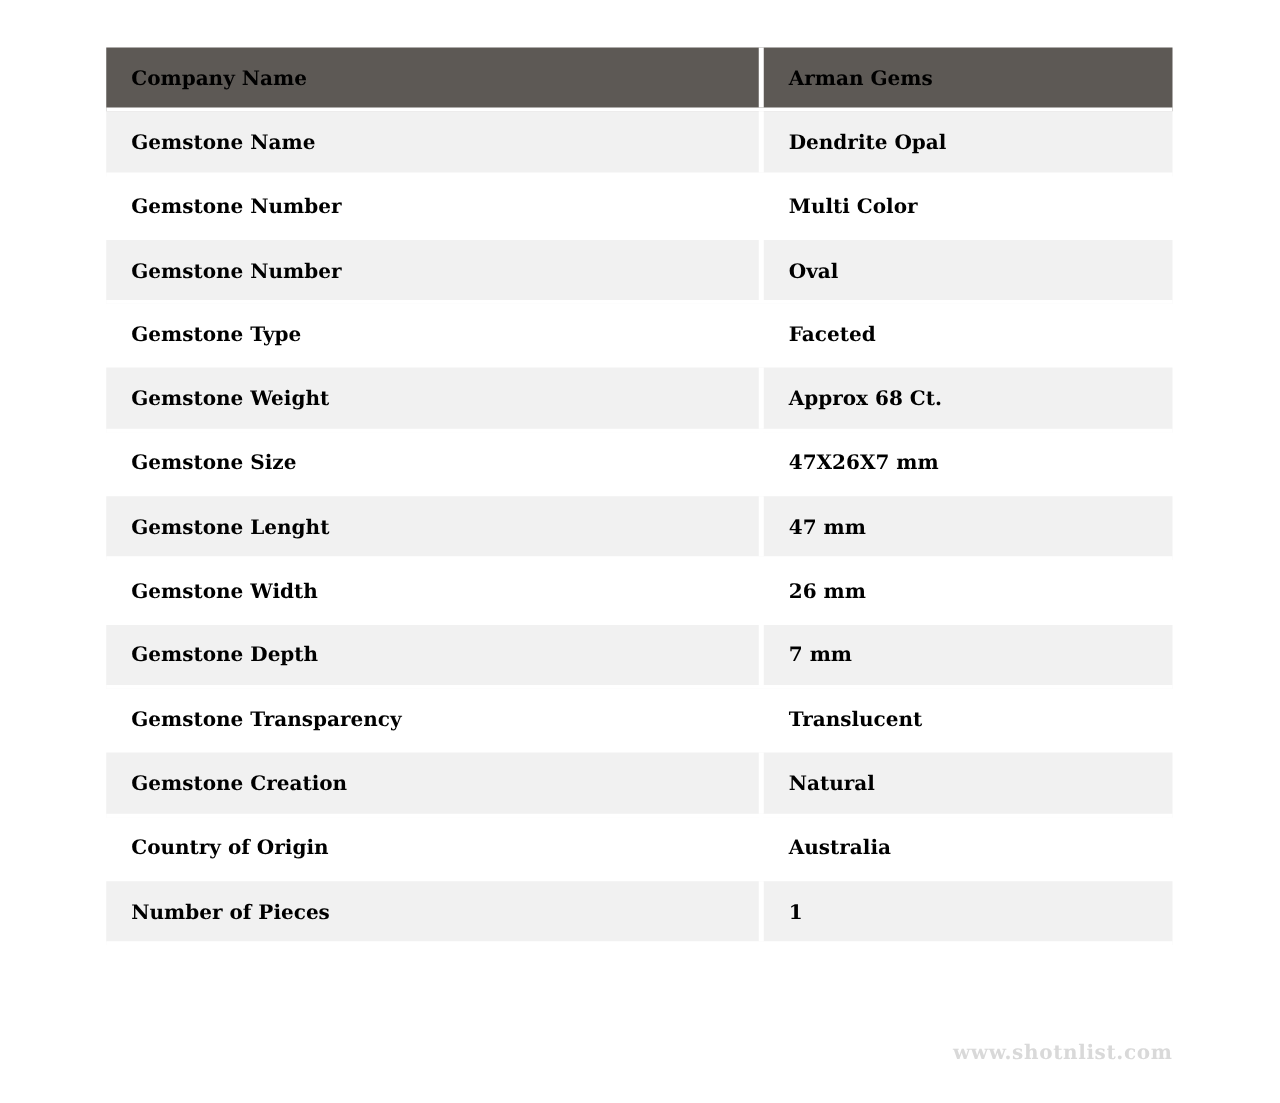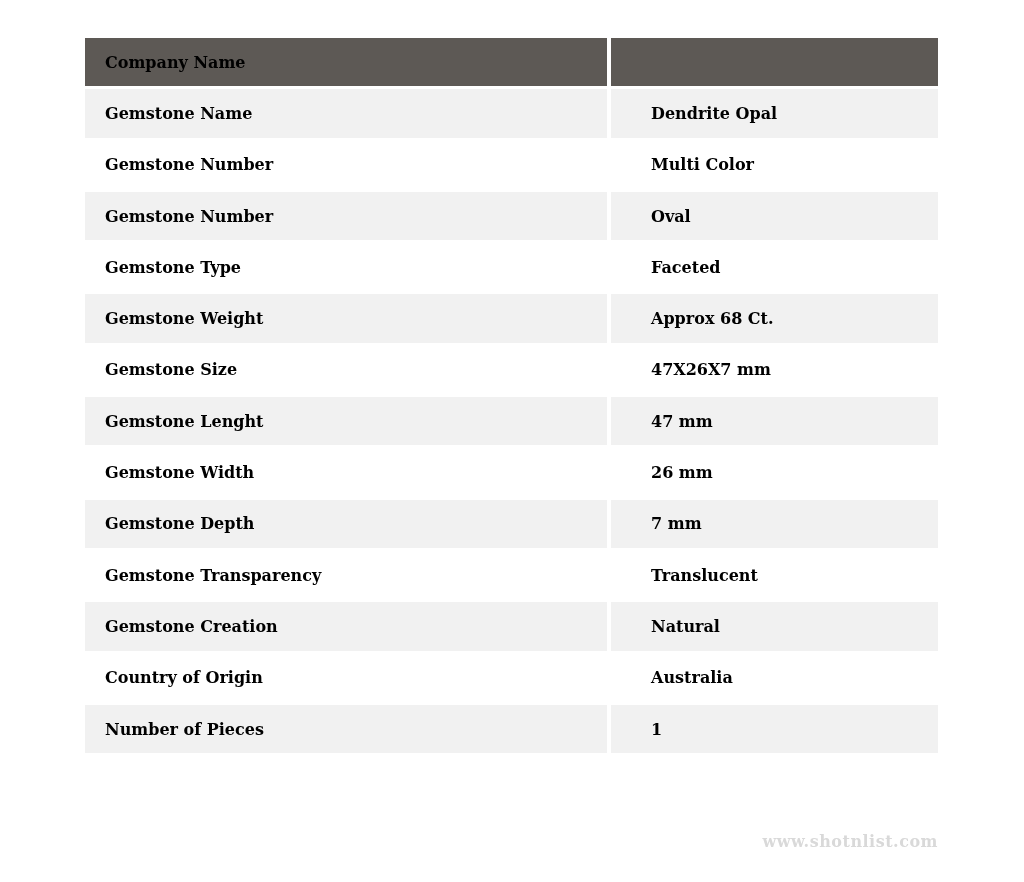--- a/index.html
+++ b/index.html
@@ -22,21 +22,20 @@
     position: absolute;
     left: 85px;
     top: 38px;
     width: 853px;
   }
 
   .row {
     display: flex;
     height: 51.3px;
     border-bottom: 3px solid #ffffff;
-    gap: 20px;
   }
 
   .cell {
     display: flex;
     align-items: center;
     padding-left: 20px;
     font-size: 16px;
     font-weight: bold;
     color: var(--text-color, #000000);
     white-space: nowrap;
@@ -77,20 +76,21 @@
 </style>
 </head>
 <body style="background: rgb(255, 255, 255);">
 
 <div class="page">
 
   <div class="spec-table">
 
     <div class="row header-row">
       <div class="cell label-cell">Company Name</div>
+      <div class="cell value-cell">Arman Gems</div>
     </div>
 
     <div id="rows-container">
   <div class="row data-row">
     <div class="cell label-cell">Gemstone Name</div>
     <div class="cell value-cell">Dendrite Opal</div>
   </div>
 
   <div class="row data-row">
     <div class="cell label-cell">Gemstone Number</div>

